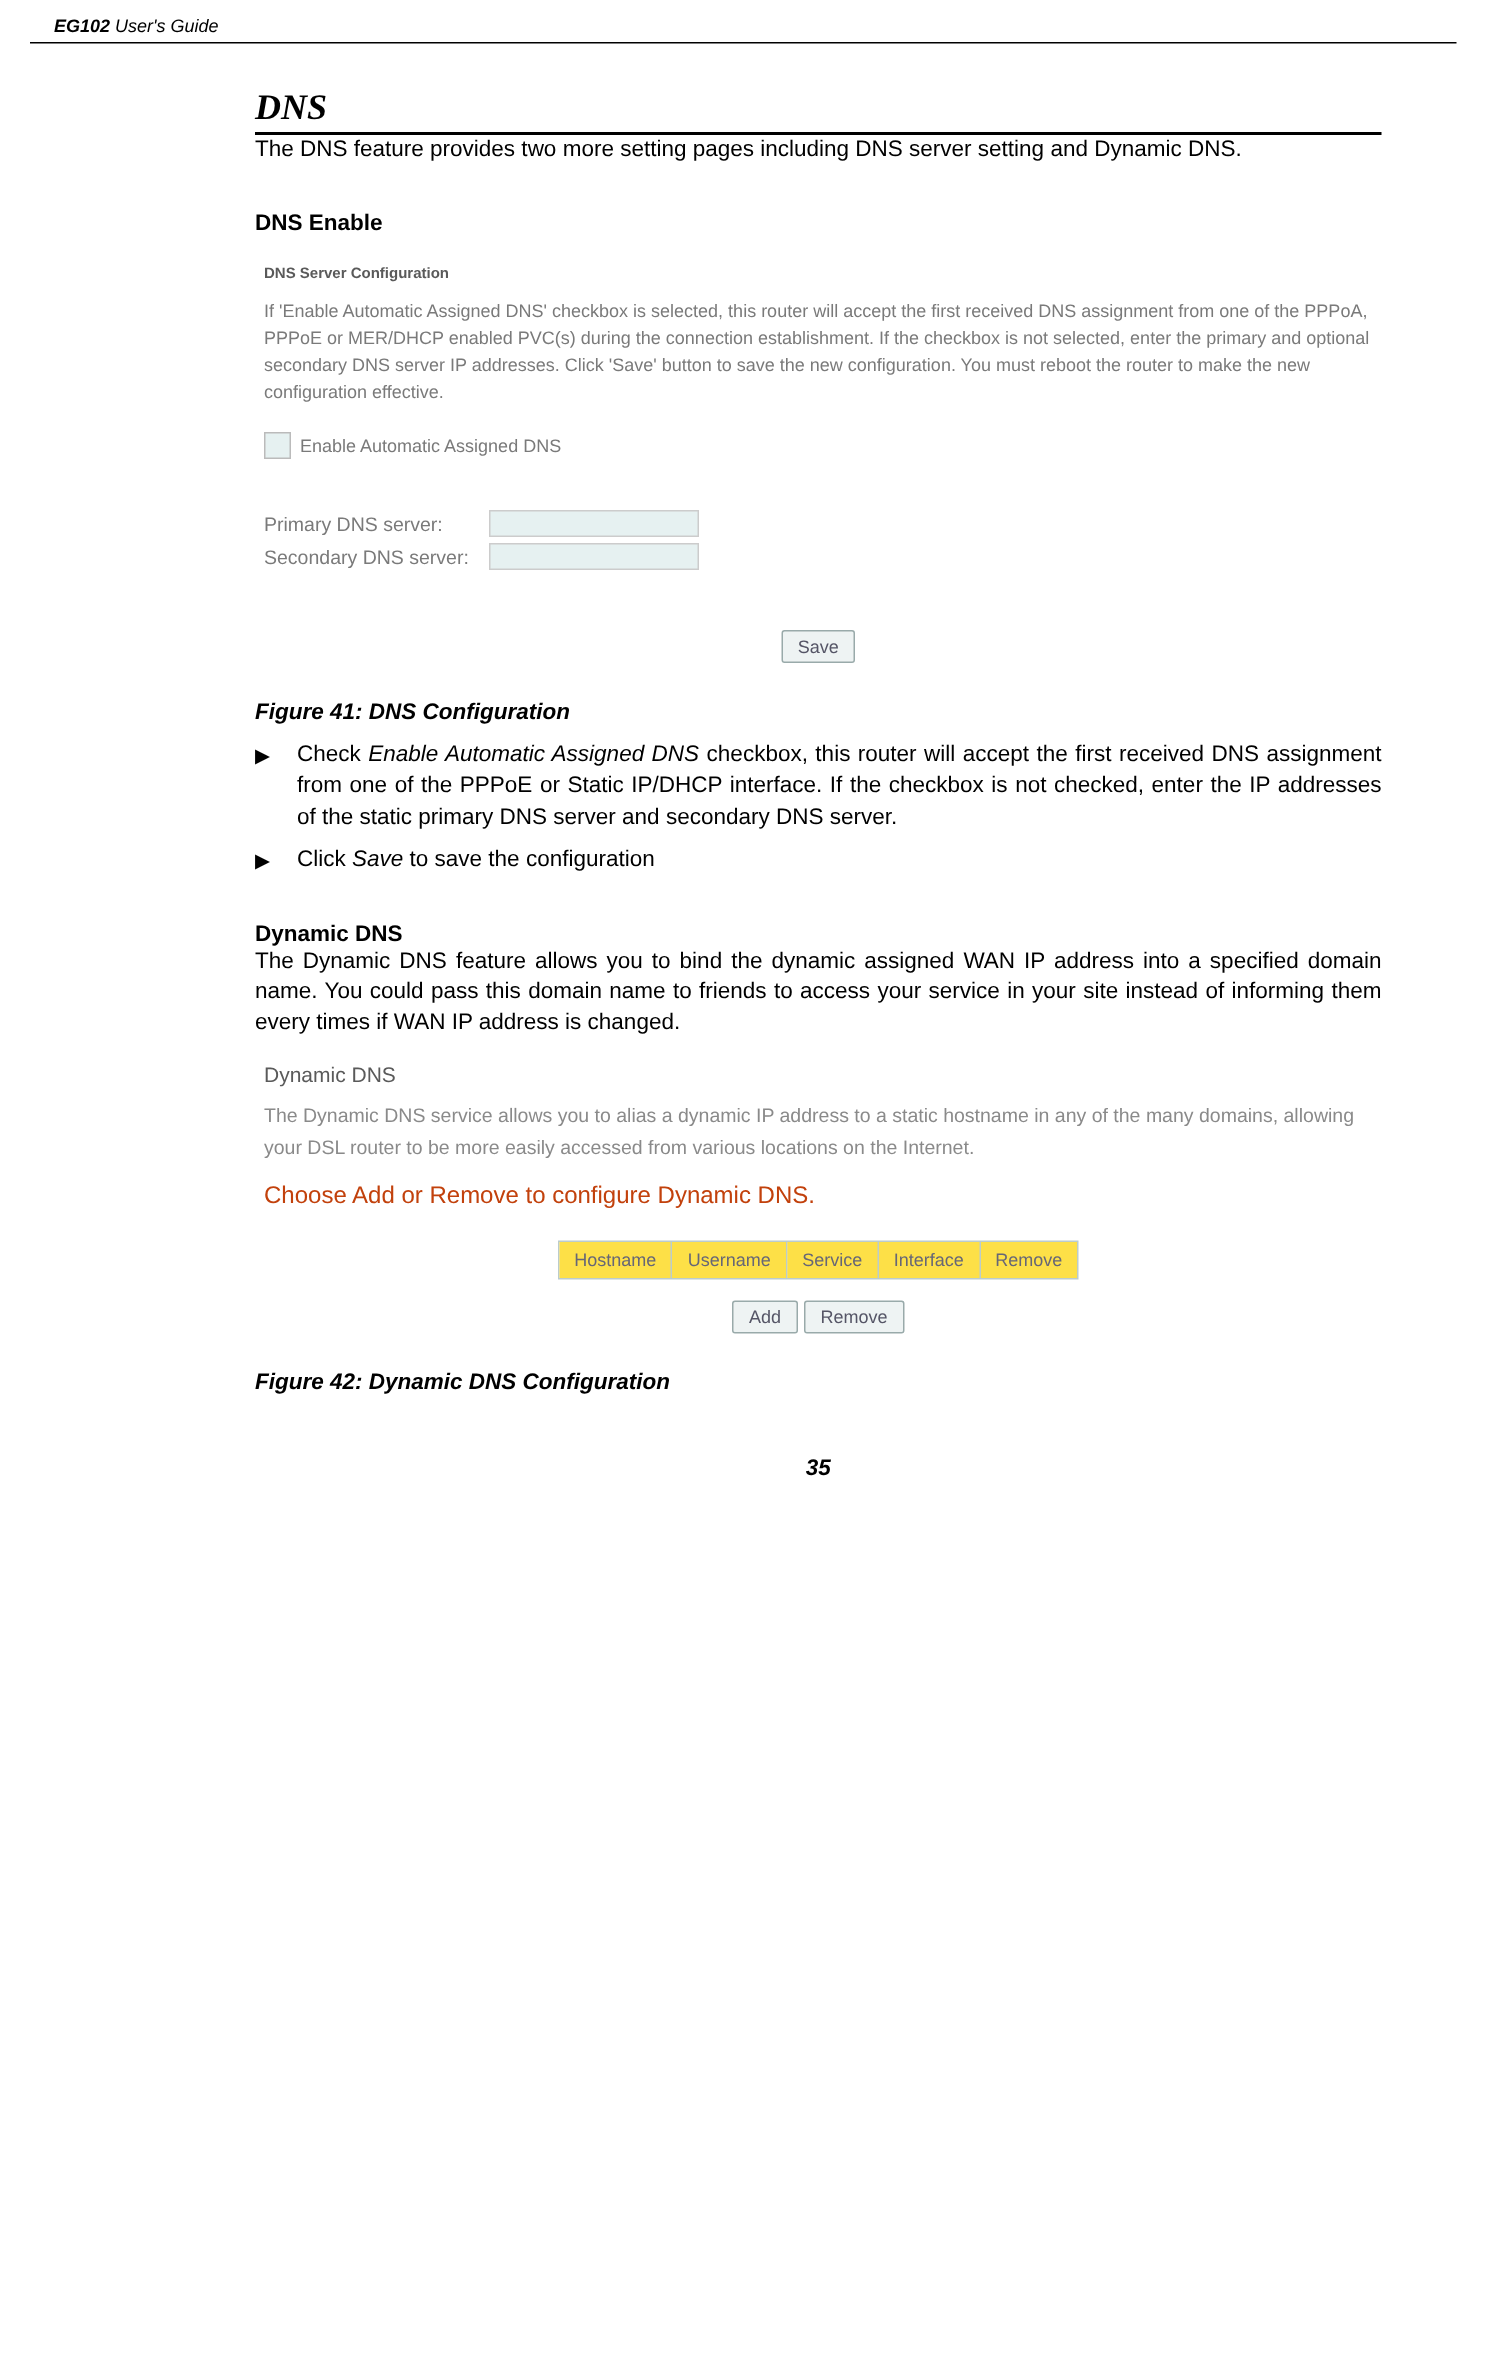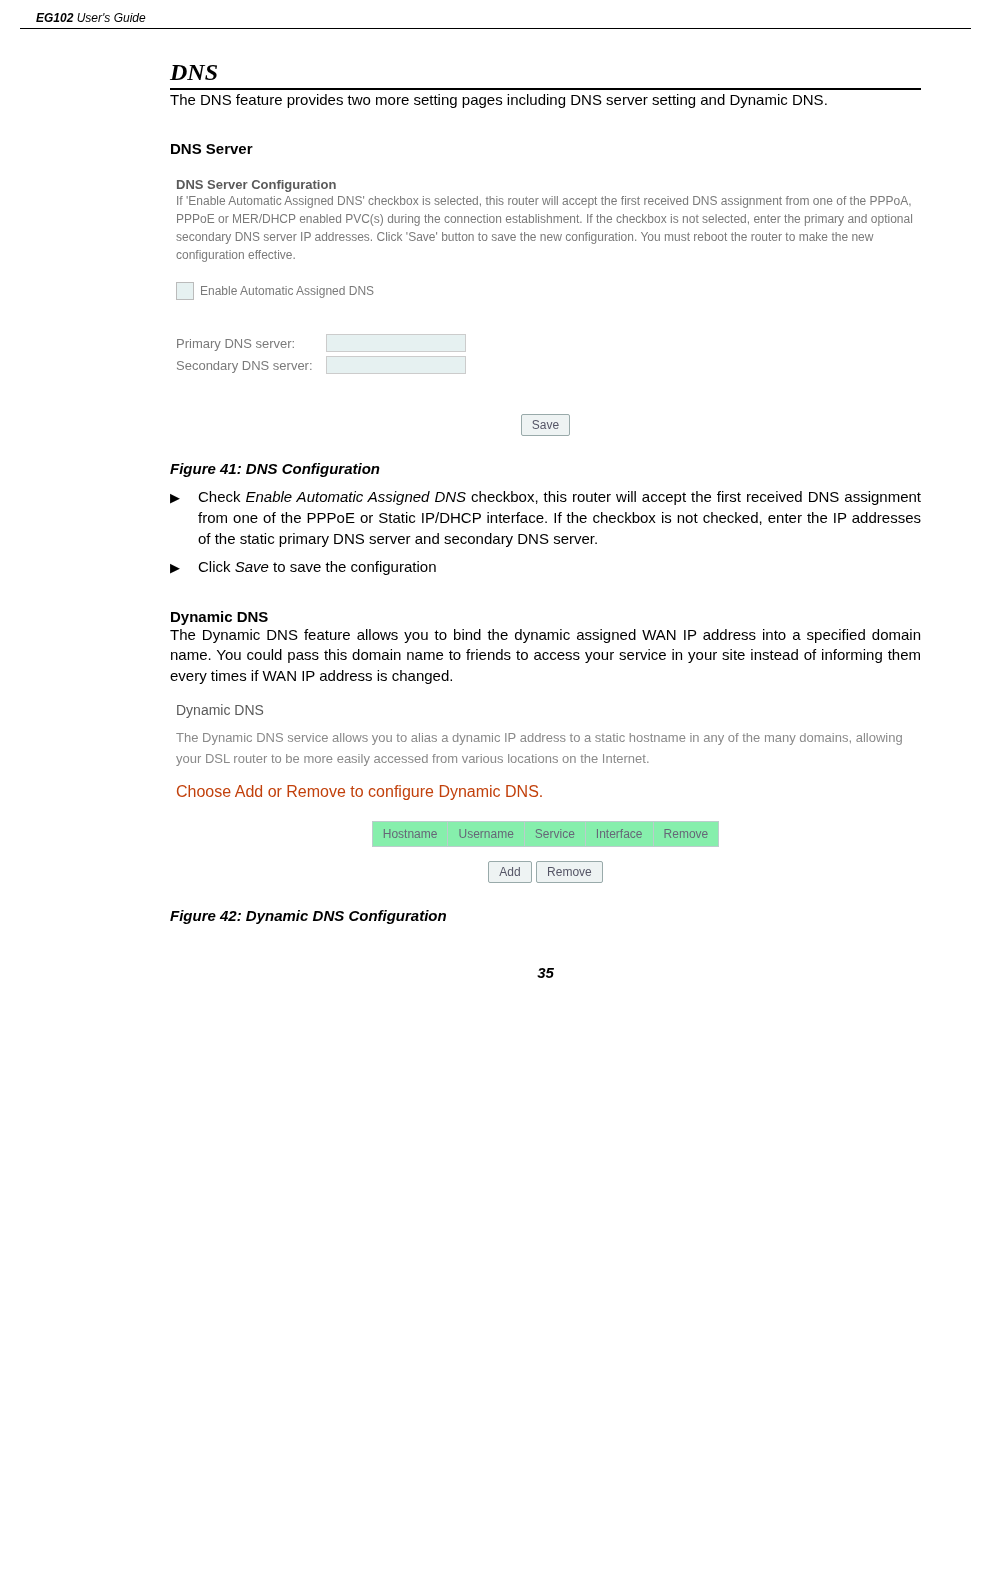--- a/index.html
+++ b/index.html
@@ -50,22 +50,22 @@
       border: none;
       background: #fff;
     }
     .dns-config {
       padding: 6px;
       font-family: Arial, sans-serif;
     }
     .cfg-title {
       color: #5a5a5a;
       font-weight: bold;
-      font-size: 13px;
-      margin-bottom: 0;
+      font-size: 10px;
+      margin-bottom: 10px;
     }
     .cfg-desc {
       color: #7a7a7a;
       font-size: 12px;
       line-height: 1.5;
       margin-bottom: 18px;
     }
     .cfg-row {
       display: flex;
       align-items: center;
@@ -128,21 +128,21 @@
     .ddns-panel {
       margin-top: 10px;
       padding: 6px;
     }
     .ddns-title { color:#5a5a5a; font-size:14px; margin-bottom:10px;}
     .ddns-desc { color:#8a8a8a; font-size:13px; line-height:1.6; margin-bottom:14px;}
     .ddns-choose { color:#c2410c; font-size:16px; margin-bottom:20px;}
     .ddns-table-wrap { text-align:center; }
     .ddns-table { display:inline-flex; border:1px solid #bcc; }
     .ddns-table .th {
-      background:#86efac;
+      background:#fde047;
       color:#667;
       font-size:12px;
       padding:5px 10px;
       border-right:1px solid #bcc;
     }
     .ddns-table .th:last-child { border-right:none; }
     .ddns-btnrow { text-align:center; margin-top:14px;}
     .page-num {
       text-align: center;
       font-weight: bold;
@@ -158,21 +158,21 @@
 <div class="header-line">
   <span class="header-text"><span class="bold">EG102</span><span> User's Guide</span></span>
 </div>
 
 <div class="page">
 
   <h1 class="section-title">DNS</h1>
 
   <p class="body">The DNS feature provides two more setting pages including DNS server setting and Dynamic DNS.</p>
 
-  <h2 class="subhead">DNS Server</h2>
+  <h2 class="subhead">DNS Enable</h2>
 
   <div class="screenshot-box dns-config">
     <div class="cfg-title">DNS Server Configuration</div>
     <div class="cfg-desc">If 'Enable Automatic Assigned DNS' checkbox is selected, this router will accept the first received DNS assignment from one of the PPPoA, PPPoE or MER/DHCP enabled PVC(s) during the connection establishment. If the checkbox is not selected, enter the primary and optional secondary DNS server IP addresses. Click 'Save' button to save the new configuration. You must reboot the router to make the new configuration effective.</div>
     <div class="cfg-row">
       <span class="fake-checkbox"></span>
       <span>Enable Automatic Assigned DNS</span>
     </div>
     <div style="height:24px"></div>
     <div class="field-row">

